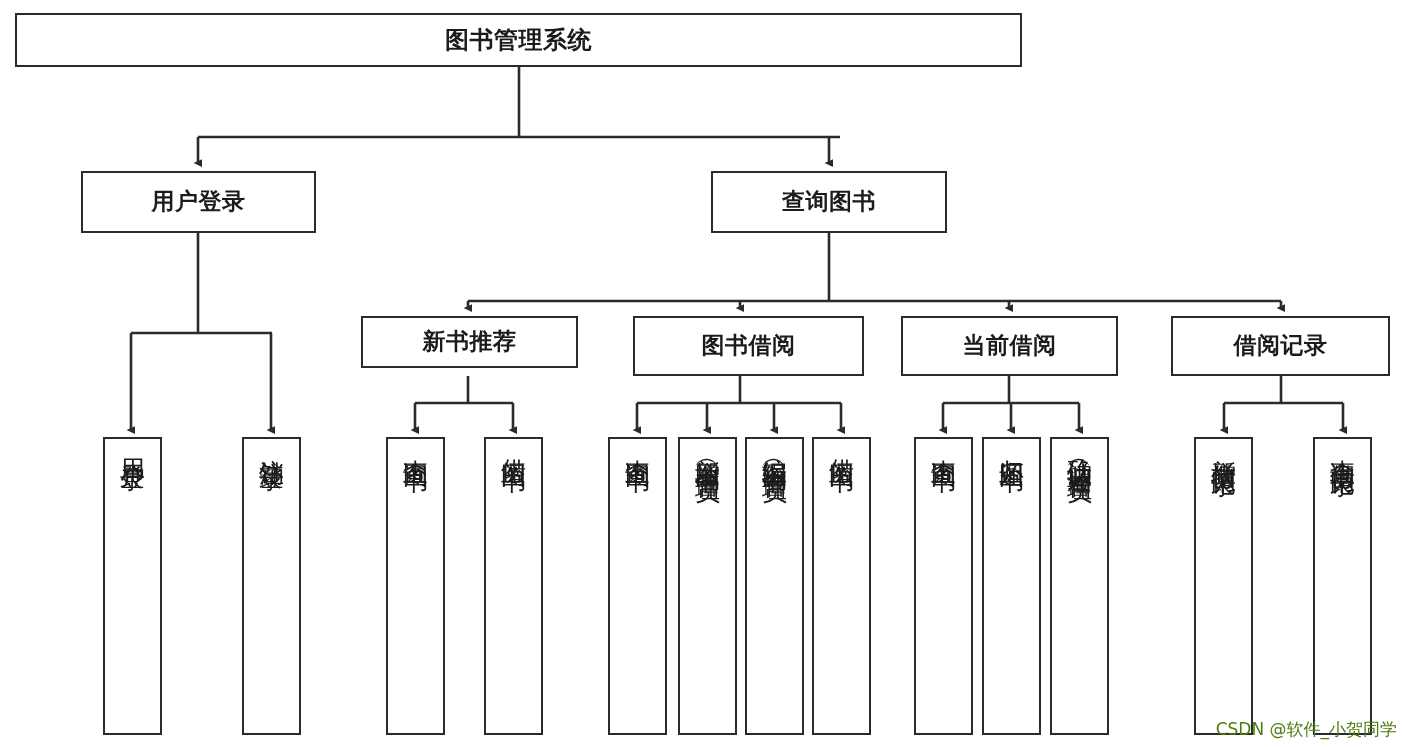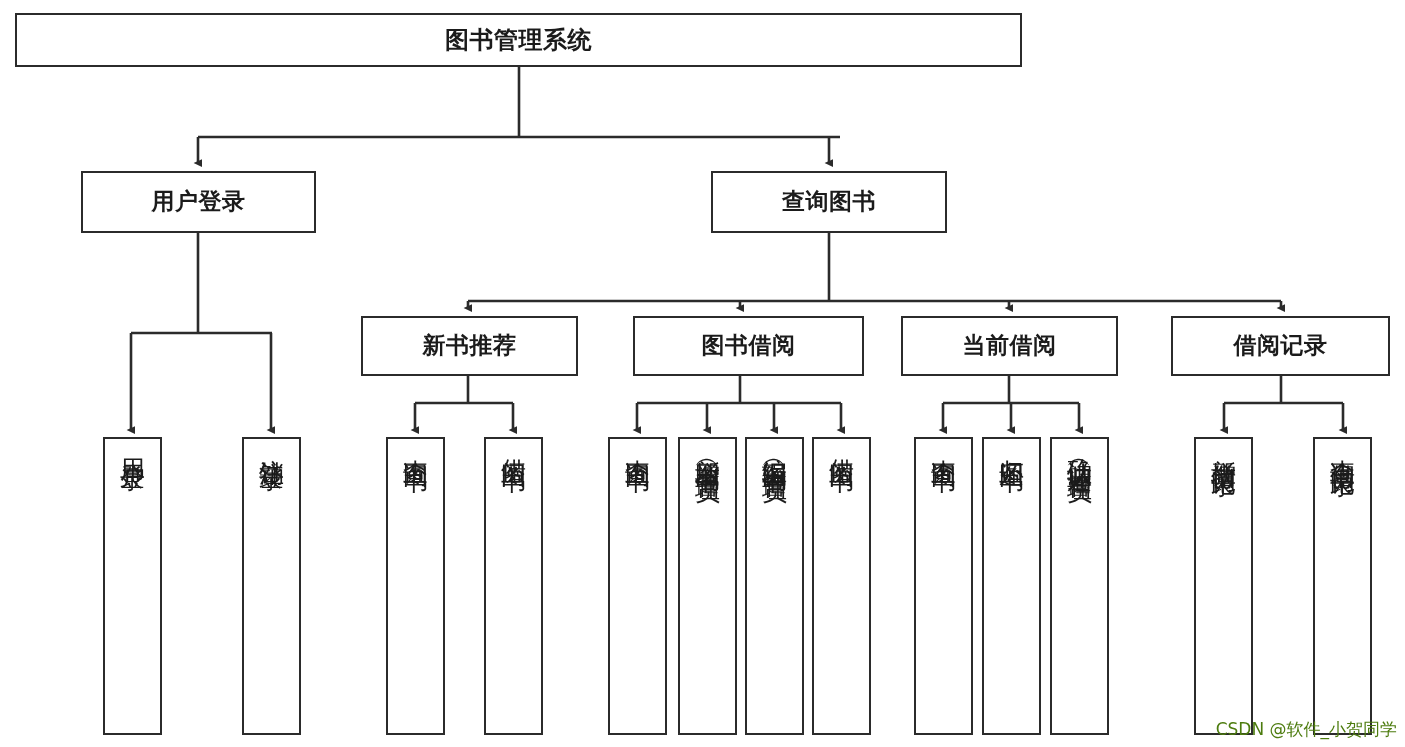--- a/index.html
+++ b/index.html
@@ -133,21 +133,21 @@
     <span class="label">图书管理系统</span>
   </div>
 
   <div class="node horiz" style="left:81px; top:171px; width:235px; height:62px;">
     <span class="label">用户登录</span>
   </div>
   <div class="node horiz" style="left:711px; top:171px; width:236px; height:62px;">
     <span class="label">查询图书</span>
   </div>
 
-  <div class="node horiz" style="left:361px; top:316px; width:217px; height:60px;">
+  <div class="node horiz" style="left:361px; top:316px; width:217px; height:52px;">
     <span class="label">新书推荐</span>
   </div>
   <div class="node horiz" style="left:633px; top:316px; width:231px; height:60px;">
     <span class="label">图书借阅</span>
   </div>
   <div class="node horiz" style="left:901px; top:316px; width:217px; height:60px;">
     <span class="label">当前借阅</span>
   </div>
   <div class="node horiz" style="left:1171px; top:316px; width:219px; height:60px;">
     <span class="label">借阅记录</span>

